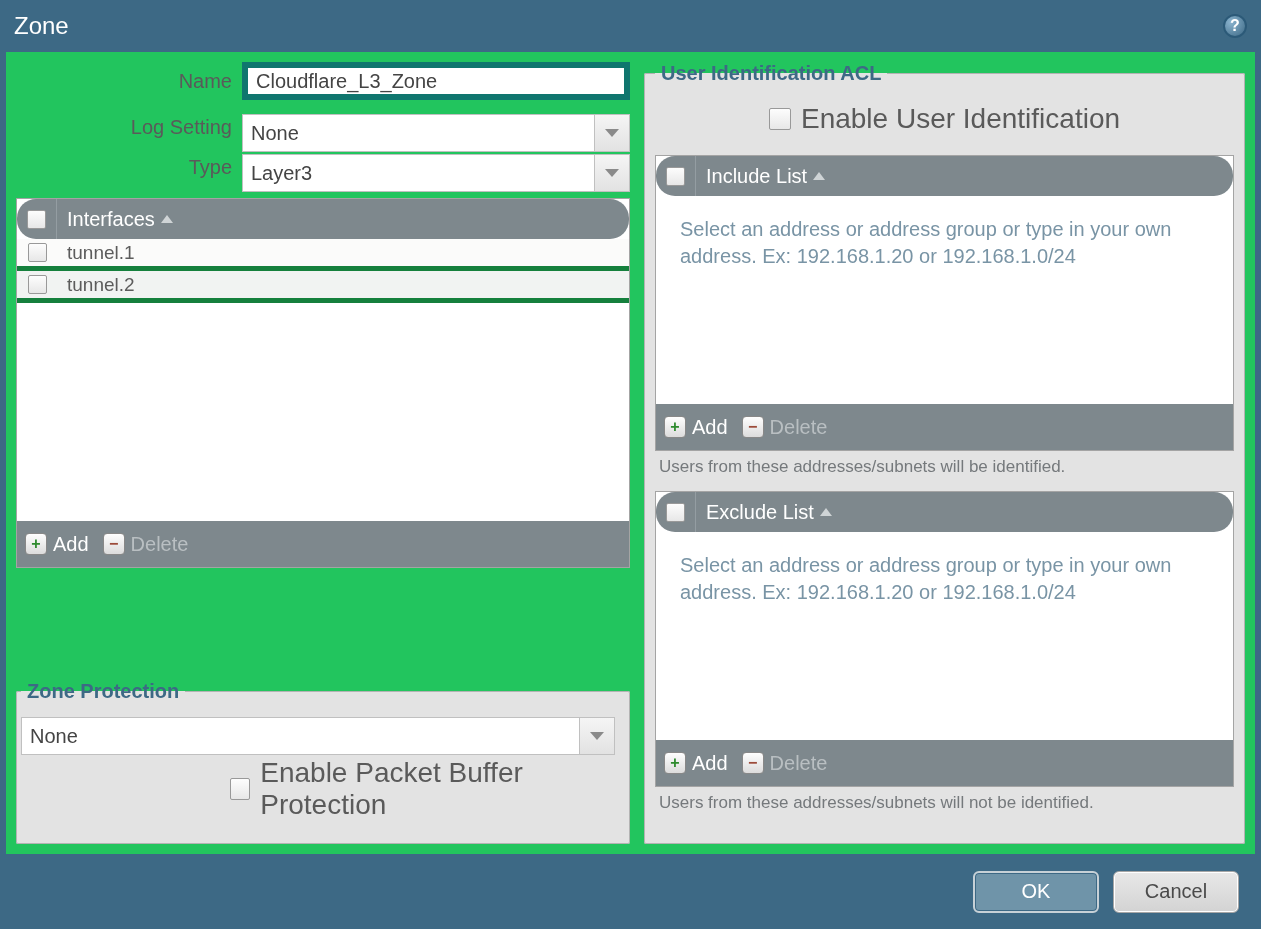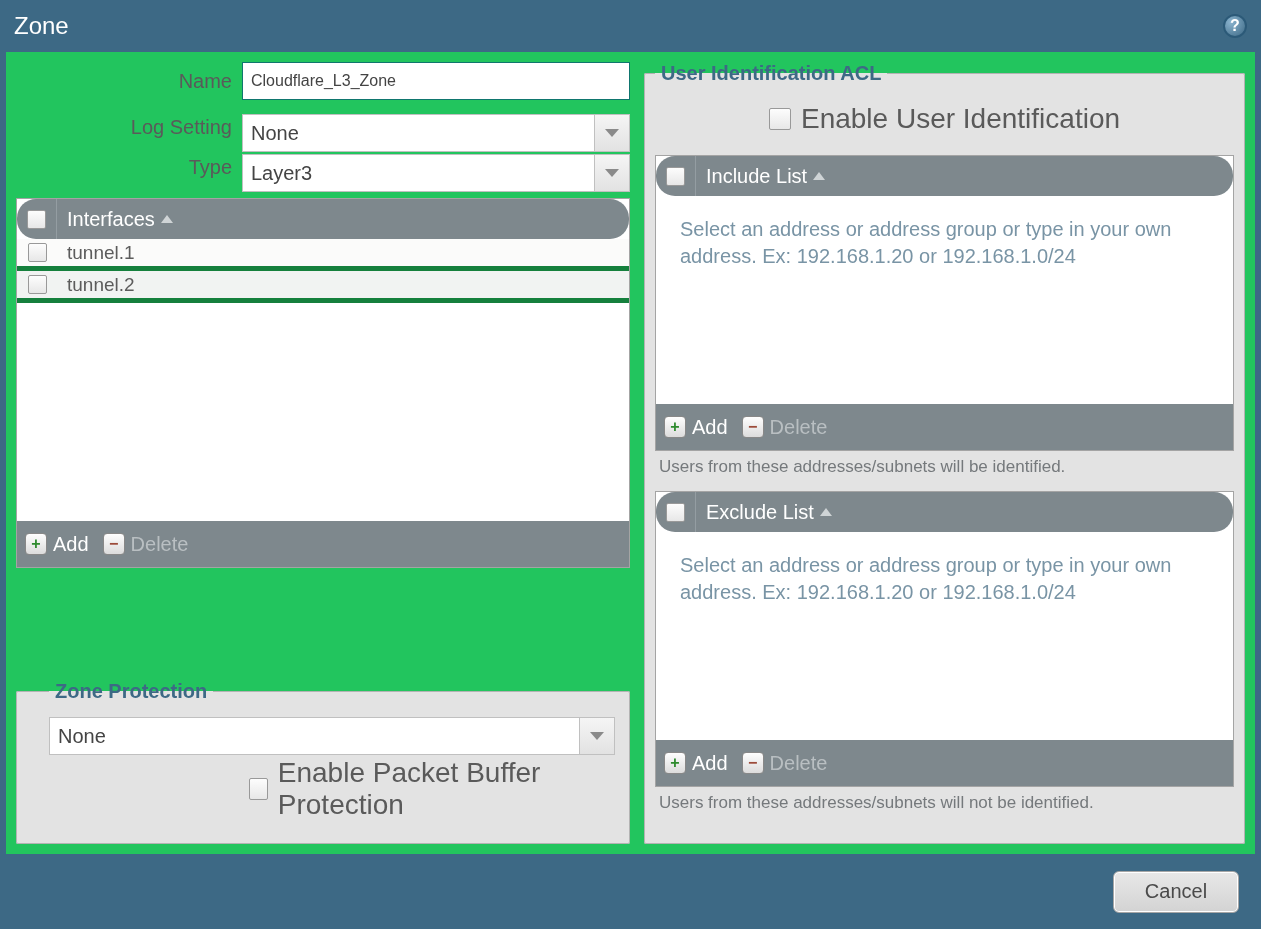--- a/index.html
+++ b/index.html
@@ -62,23 +62,23 @@
   .form-label {
     width: 226px;
     text-align: right;
     padding-right: 10px;
     color: #5a5a5a;
     font-size: 20px;
   }
   .text-input {
     flex: 1;
     height: 38px;
-    border: 1px solid #0f766e;
+    border: 6px solid #0f766e;
     background: #fff;
-    font-size: 16px;
+    font-size: 20px;
     padding: 12px 8px;
     color: #444;
   }
   .select-wrap {
     flex: 1;
     position: relative;
     height: 26px;
   }
   .select-wrap input {
     width: 100%;
@@ -208,21 +208,21 @@
     color: #75797c;
     font-size: 17px;
     margin-top: 6px;
     margin-bottom: 10px;
     padding-left: 4px;
   }
   fieldset.section {
     border: 1px solid #b3b3b3;
     border-radius: 2px;
     margin: 0;
-    padding: 14px 14px 22px 32px;
+    padding: 14px 14px 22px 4px;
     background: #e3e3e3;
   }
   fieldset.section > legend {
     color: #3d6985;
     font-weight: bold;
     font-size: 20px;
     padding: 0 6px;
   }
   .zone-prot-row {
     display: flex;
@@ -438,16 +438,17 @@
           </div>
         </div>
         <div class="hint-text" style="margin-bottom:0">Users from these addresses/subnets will not be identified.</div>
 
       </fieldset>
     </div>
 
   </div>
 
   <div class="dialog-footer">
+    <div class="btn primary">OK</div>
     <div class="btn secondary">Cancel</div>
   </div>
 
 </div>
 
 </body></html>

